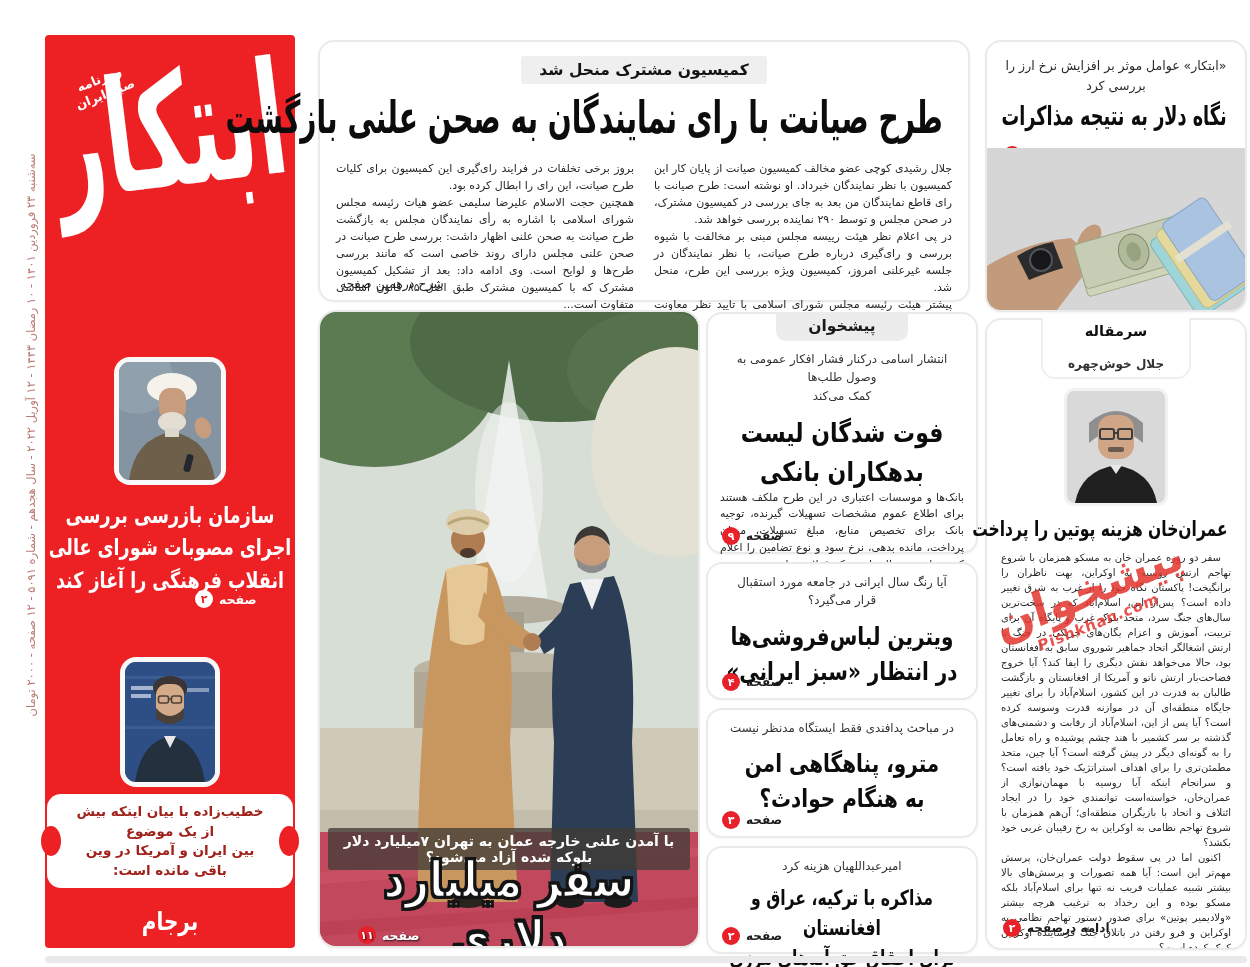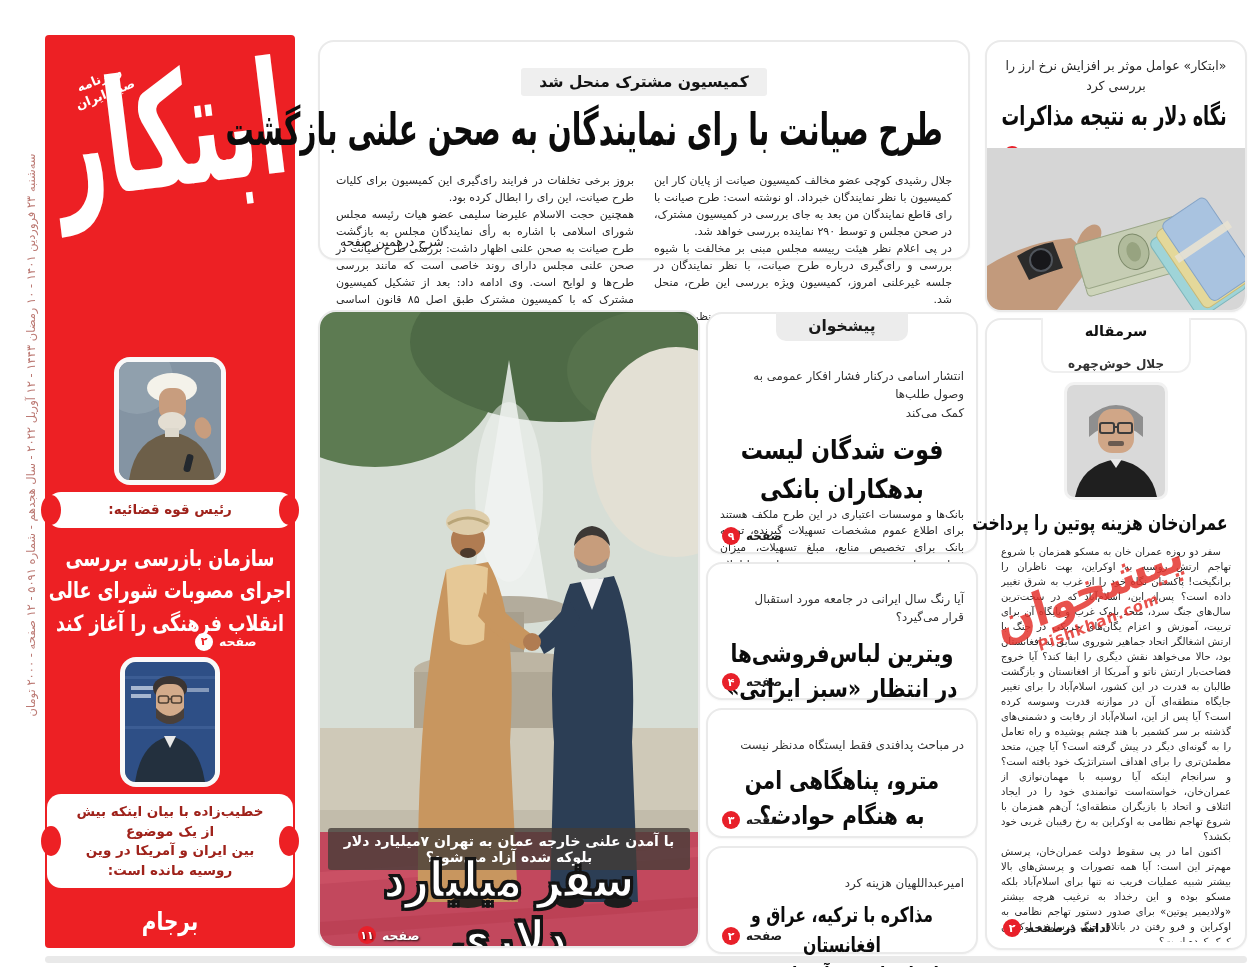--- a/index.html
+++ b/index.html
@@ -62,21 +62,21 @@
   .badge-onred { margin:14px 0 0 0; padding-left:36px; justify-content:flex-end; color:#fff; font-size:12.5px; }
   .badge-onred .badge-circle { background:#fff; color:#ed2024; }
   .m-item1 .badge-onred { padding-left:150px; }
   .dateline {
     position:absolute; left:-287px; top:426px; width:640px; height:18px;
     transform:rotate(-90deg); transform-origin:center; color:#bc7a74;
     font-size:11.5px; text-align:center; white-space:nowrap;
   }
 
   
-  .lead-card { left:318px; top:40px; width:652px; height:220px; padding:24px 16px; }
+  .lead-card { left:318px; top:40px; width:652px; height:262px; padding:12px 16px; }
   .lead-kicker {
     width:fit-content; margin:2px auto 0; background:#efefef; color:#141414;
     font-weight:bold; font-size:15.5px; padding:5px 18px; border-radius:3px;
   }
   .lead-headline {
     margin-top:16px; text-align:center; font-size:29px; font-weight:bold;
     color:#0c0c0c; white-space:nowrap; transform:scale(.97,1.55);
     transform-origin:center;
   }
   .lead-body { display:flex; gap:20px; margin-top:26px; }
@@ -108,21 +108,21 @@
   .pk-card { left:706px; width:272px; padding:0 12px; }
   .pk-card1 { top:312px; height:242px; }
   .pk-card2 { top:562px; height:138px; }
   .pk-card3 { top:708px; height:130px; }
   .pk-card4 { top:846px; height:108px; }
   .pk-header {
     width:132px; margin:-2px auto 0; background:#ececec; color:#1a1a1a;
     text-align:center; font-size:15.5px; font-weight:bold; padding:5px 0 6px;
     border-radius:0 0 10px 10px;
   }
-  .pk-kicker { margin-top:26px; font-size:11.8px; color:#333; text-align:right; line-height:1.55; }
+  .pk-kicker { margin-top:9px; font-size:11.8px; color:#333; text-align:center; line-height:1.55; }
   .pk-headline {
     margin-top:9px; font-size:22px; font-weight:bold; color:#0c0c0c;
     text-align:center; line-height:1.45; transform:scaleY(1.22); transform-origin:top center;
   }
   .pk-card2 .pk-headline { font-size:20px; }
   .pk-card3 .pk-headline { font-size:20px; }
   .pk-card4 .pk-headline { font-size:16.5px; transform:scale(.95,1.25); }
   .pk-body { margin-top:12px; font-size:10.8px; line-height:1.55; text-align:justify; color:#262626; }
   .badge-onwhite { position:absolute; left:14px; bottom:7px; color:#1d1d1d; font-size:12px; }
 
@@ -133,21 +133,21 @@
     margin-top:8px; text-align:center; font-size:19px; font-weight:bold; color:#0c0c0c;
     white-space:nowrap; transform:scale(.93,1.4); transform-origin:center;
   }
   .fx-badge { position:absolute; left:16px; top:104px; color:#1d1d1d; font-size:12px; bottom:auto; }
   .fx-photo { position:absolute; left:0; right:0; bottom:0; height:162px; }
   .fx-photo svg { display:block; width:100%; height:100%; }
 
   .ed-card { left:985px; top:318px; width:262px; height:632px; padding:0 14px; }
   .ed-tab {
     width:150px; margin:-2px auto 0; text-align:center; border:2px solid #efefef;
-    border-top:none; border-radius:0 0 14px 14px; padding:5px 0 0; background:#fff;
+    border-top:none; border-radius:0 0 14px 14px; padding:5px 0 6px; background:#fff;
   }
   .ed-header { font-size:14.5px; font-weight:bold; color:#111; }
   .ed-author { font-size:12px; font-weight:bold; color:#333; margin-top:18px; }
   .ed-photo {
     display:block; width:104px; margin:9px auto 0; border:3px solid #f2f2f2;
     border-radius:10px; overflow:hidden;
   }
   .ed-photo svg { display:block; }
   .ed-headline {
     margin-top:13px; text-align:center; font-size:16px; font-weight:bold; color:#0c0c0c;
@@ -189,21 +189,20 @@
           <circle cx="18" cy="16" r="36" fill="#9aa9b6" opacity=".55"></circle>
           <ellipse cx="53" cy="26" rx="25" ry="15" fill="#f4f2ea"></ellipse>
           <rect x="40" y="26" width="27" height="32" rx="11" fill="#c89d7e"></rect>
           <ellipse cx="53" cy="60" rx="14" ry="10" fill="#e4ded2"></ellipse>
           <path d="M10 118 Q16 76 53 70 Q90 76 96 118 Z" fill="#6d5f49"></path>
           <rect x="46" y="66" width="14" height="9" fill="#ddd8cc"></rect>
           <ellipse cx="84" cy="66" rx="8" ry="11" fill="#c89d7e" transform="rotate(-20 84 66)"></ellipse>
           <rect x="66" y="92" width="7" height="18" rx="3" fill="#23282e" transform="rotate(14 69 101)"></rect>
         </svg>
       </span>
-      <div class="pill">رئیس قوه قضائیه:</div>
       <div class="m-headline preline">سازمان بازرسی بررسی
 اجرای مصوبات شورای عالی
 انقلاب فرهنگی را آغاز کند</div>
       <div class="badge badge-onred">
         <span>صفحه</span>
         <span class="badge-circle">۲</span>
       </div>
     </div>
 
     <div class="m-item m-item2">
@@ -219,21 +218,21 @@
           <rect x="31" y="22" width="28" height="34" rx="11" fill="#d3ab8b"></rect>
           <rect x="33.5" y="34" width="10" height="7" rx="2" fill="none" stroke="#4d3f33" stroke-width="1.6"></rect>
           <rect x="46.5" y="34" width="10" height="7" rx="2" fill="none" stroke="#4d3f33" stroke-width="1.6"></rect>
           <line x1="43.5" y1="37" x2="46.5" y2="37" stroke="#4d3f33" stroke-width="1.6"></line>
           <path d="M31 46 Q45 62 59 46 L59 56 Q45 68 31 56 Z" fill="#4a403a"></path>
           <path d="M10 120 Q16 80 45 74 Q74 80 80 120 Z" fill="#23303e"></path>
           <path d="M39 74 L45 86 L51 74 Z" fill="#e8e8e8"></path>
         </svg>
       </span>
       <div class="pill preline">خطیب‌زاده با بیان اینکه بیش از یک موضوع
-بین ایران و آمریکا در وین روسیه مانده است:</div>
+بین ایران و آمریکا در وین باقی مانده است:</div>
       <div class="m-headline preline">برجام
 در اتاق احیا است</div>
 
     </div>
   </div>
 
   <div class="card lead-card">
     <div class="lead-kicker">کمیسیون مشترک منحل شد</div>
     <div class="lead-headline">طرح صیانت با رای نمایندگان به صحن علنی بازگشت</div>
     <div class="lead-body">

